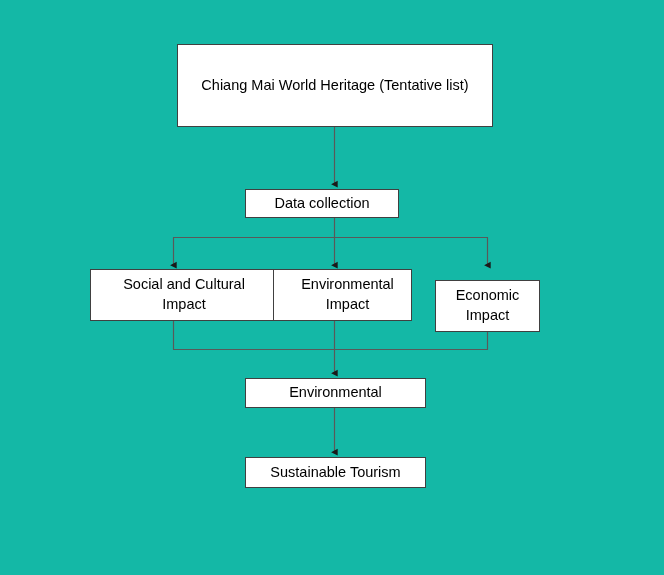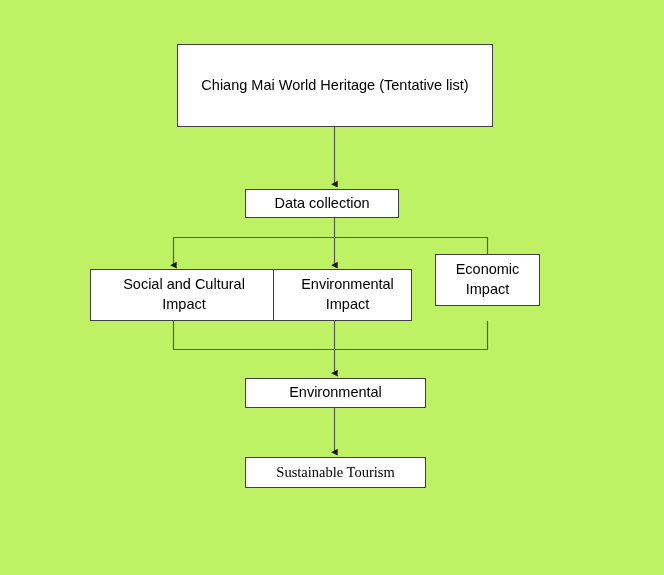--- a/index.html
+++ b/index.html
@@ -12,21 +12,21 @@
     width: 664px;
     height: 575px;
     font-family: "Liberation Sans", sans-serif;
     color: #000000;
     overflow: hidden;
   }
   #diagram {
     position: relative;
     width: 664px;
     height: 575px;
-    background: #bef264;
+    background: #14b8a6;
   }
   #connector-layer {
     position: absolute;
     left: 0;
     top: 0;
     width: 664px;
     height: 575px;
     pointer-events: none;
   }
   .node {
@@ -46,23 +46,23 @@
   .node-label {
     display: block;
     white-space: pre-line;
   }
 
   
   #node-heritage    { left: 177px; top: 44px;  width: 316px; height: 83px; }
   #node-data        { left: 245px; top: 189px; width: 154px; height: 29px; }
   #node-social      { left: 90px;  top: 269px; width: 188px; height: 52px; }
   #node-environment { left: 273px; top: 269px; width: 139px; height: 52px; padding-left: 16px; }
-  #node-economic    { left: 435px; top: 254px; width: 105px; height: 52px; }
+  #node-economic    { left: 435px; top: 280px; width: 105px; height: 52px; }
   #node-recommend   { left: 245px; top: 378px; width: 181px; height: 30px; }
-  #node-sustainable { left: 245px; top: 457px; width: 181px; height: 31px; font-family: Liberation Serif, serif; }
+  #node-sustainable { left: 245px; top: 457px; width: 181px; height: 31px; }
 </style>
 </head>
 <body>
 
 <div id="diagram">
 
   <svg id="connector-layer" width="664" height="575" viewBox="0 0 664 575" xmlns="http://www.w3.org/2000/svg">
     <defs>
       <marker id="arrowhead" markerWidth="8" markerHeight="8" refX="3.6" refY="4" orient="auto" markerUnits="userSpaceOnUse">
         <path d="M0.4,0.8 L7.2,0.8 L3.8,7.4 Z" fill="#1a1a1a"></path>

